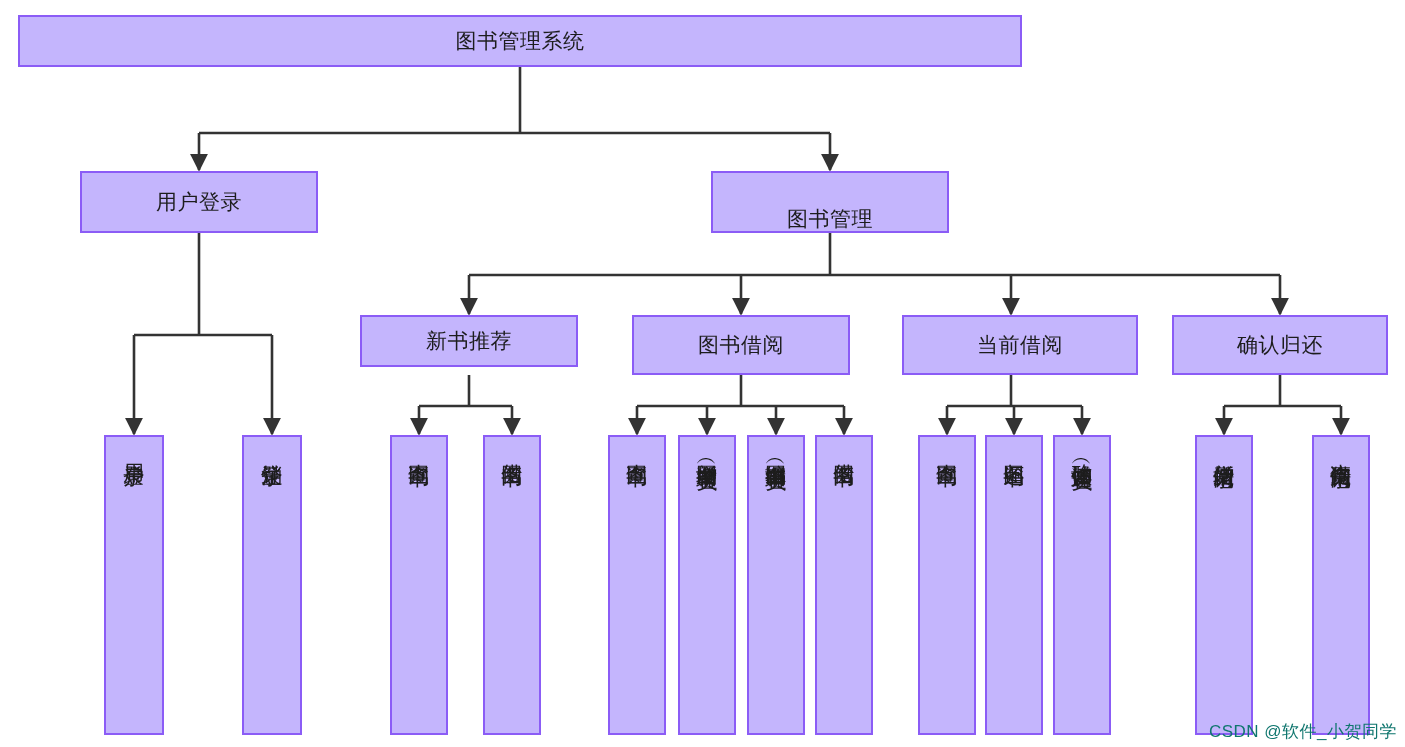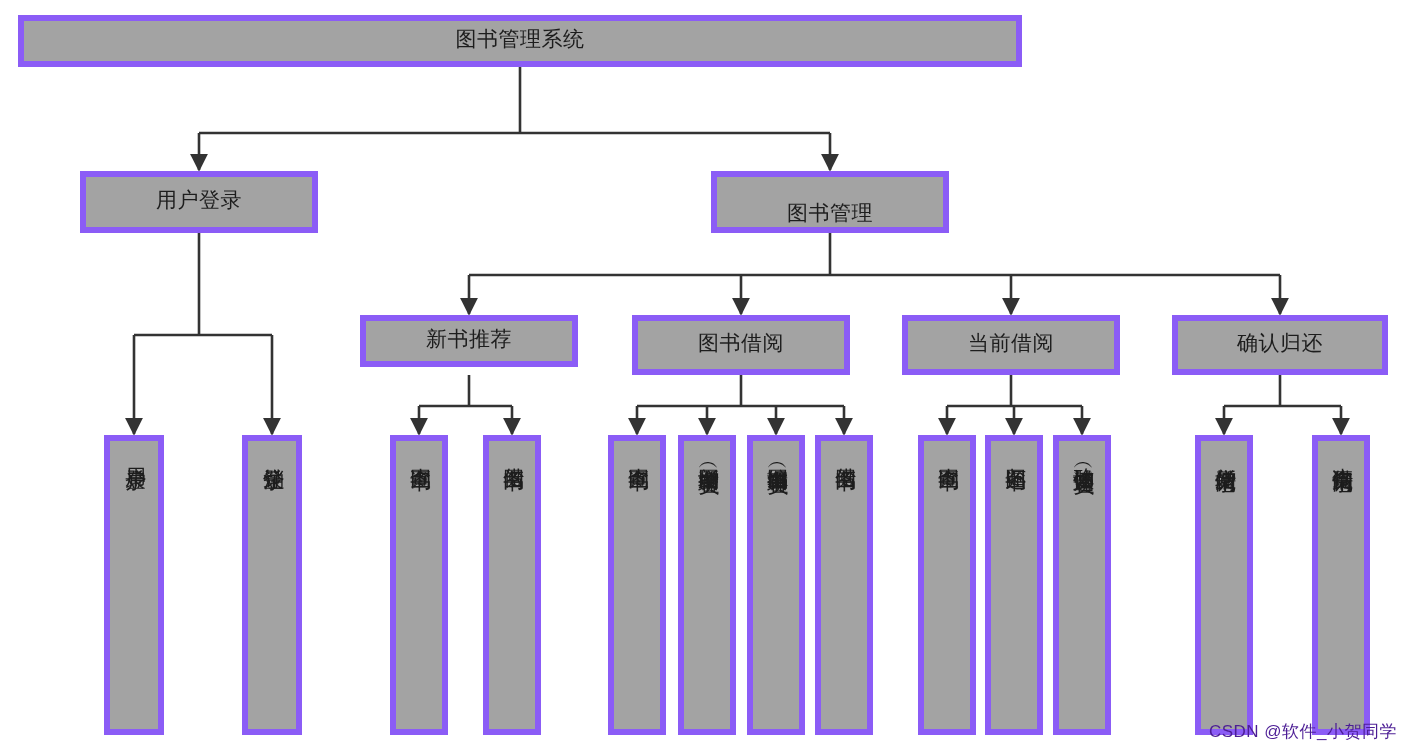--- a/index.html
+++ b/index.html
@@ -20,28 +20,27 @@
   #edges {
     position: absolute;
     left: 0;
     top: 0;
     width: 1405px;
     height: 747px;
   }
   .node {
     position: absolute;
     box-sizing: border-box;
-    background: #a3a3a3;
-    border: 6px solid #8b5cf6;
+    background: #c4b5fd;
+    border: 2px solid #8b5cf6;
     display: flex;
     align-items: center;
     justify-content: center;
     color: #222222;
     z-index: 2;
-    font-family: Liberation Mono, monospace;
   }
   .node .label-h {
     font-size: 21px;
     line-height: 1.2;
     letter-spacing: 0.5px;
     white-space: nowrap;
     color: #1d1d1d;
   }
   .node.leaf {
     align-items: flex-start;
@@ -56,21 +55,21 @@
     text-orientation: upright;
     -webkit-writing-mode: vertical-rl;
     white-space: nowrap;
     color: #1d1d1d;
   }
   .watermark {
     position: absolute;
     right: 8px;
     bottom: 4px;
     font-size: 17px;
-    color: #4c1d95;
+    color: #0f766e;
     letter-spacing: 0.5px;
     z-index: 5;
     white-space: nowrap;
   }
 </style>
 </head>
 <body>
 
 <div id="canvas">
 
@@ -134,21 +133,21 @@
   <div class="node leaf" style="left: 242px; top: 435px; width: 60px; height: 300px;">
     <span class="label-v">注销登录</span>
   </div>
 
   <div class="node" style="left: 360px; top: 315px; width: 218px; height: 52px;">
     <span class="label-h">新书推荐</span>
   </div>
   <div class="node" style="left: 632px; top: 315px; width: 218px; height: 60px;">
     <span class="label-h">图书借阅</span>
   </div>
-  <div class="node" style="left: 902px; top: 315px; width: 218px; height: 60px;">
+  <div class="node" style="left: 902px; top: 315px; width: 236px; height: 60px;">
     <span class="label-h">当前借阅</span>
   </div>
   <div class="node" style="left: 1172px; top: 315px; width: 216px; height: 60px;">
     <span class="label-h">确认归还</span>
   </div>
 
   <div class="node leaf" style="left: 390px; top: 435px; width: 58px; height: 300px;">
     <span class="label-v">查询图书</span>
   </div>
   <div class="node leaf" style="left: 483px; top: 435px; width: 58px; height: 300px;">

